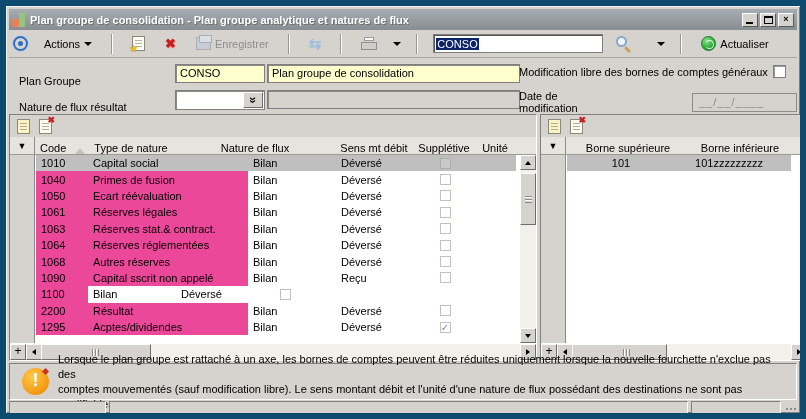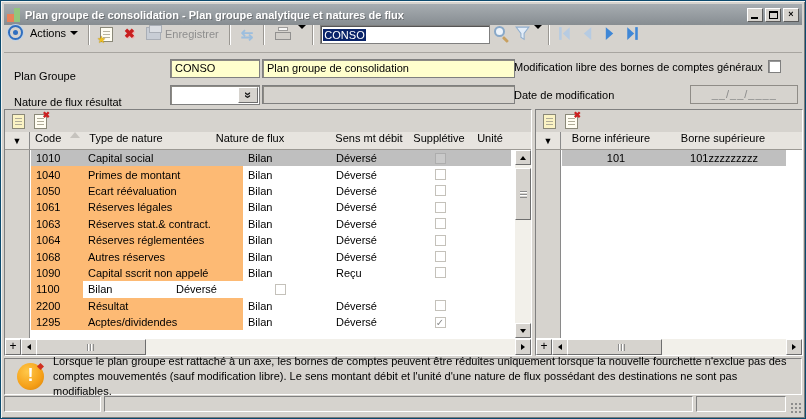--- a/index.html
+++ b/index.html
@@ -1,20 +1,20 @@
 <!DOCTYPE html>
 <html><head>
 <meta charset="utf-8">
 <style>
   * { margin:0; padding:0; box-sizing:border-box; }
   html,body { background:#fff; }
   body { font-family:"Liberation Sans", sans-serif; font-size:11px; color:#000; }
 
   .window { position:relative; width:806px; height:419px; background:#d6d3ce;
-    border:1px solid #0c4a6e;
+    border:6px solid #0c4a6e;
     box-shadow: inset 1px 1px 0 #f4f3f0, inset -1px -1px 0 #7a7a7a;
     overflow:hidden; }
 
   
   .titlebar { position:absolute; left:3px; top:3px; right:3px; height:21px;
     background:linear-gradient(to bottom,#a7adb2,#878d91);
     display:flex; align-items:center; padding:0 3px; }
   .app-icon { width:14px; height:14px; position:relative; margin-right:4px; flex:none; }
   .app-icon .sq { position:absolute; left:0; bottom:0; width:7px; height:8px; background:#e8815a; }
   .app-icon .bar { position:absolute; right:1px; top:0; width:6px; height:14px; background:#93c57d; }
@@ -23,21 +23,21 @@
   .win-btns { margin-left:auto; display:flex; gap:2px; }
   .wbtn { width:16px; height:14px; background:#d6d3ce; border:1px solid;
     border-color:#fff #5a5a5a #5a5a5a #fff; position:relative;
     font-size:9px; font-weight:bold; line-height:11px; text-align:center; cursor:default; }
   .wbtn .min-glyph { position:absolute; left:3px; bottom:2px; width:7px; height:2px; background:#000; }
   .wbtn .max-glyph { position:absolute; left:3px; top:2px; width:9px; height:8px;
     border:1px solid #000; border-top-width:2px; }
 
   
   .toolbar { position:absolute; left:3px; top:24px; right:3px; height:28px;
-    display:flex; align-items:flex-start; padding:0 4px; gap:3px;
+    display:flex; align-items:center; padding:0 4px; gap:12px;
     border-bottom:1px solid #a8a5a0; }
   .tsep { width:2px; height:20px; border-left:1px solid #9a9792; border-right:1px solid #fff; margin:0 3px; flex:none; }
   .tbtn { display:flex; align-items:center; gap:4px; padding:2px 4px; flex:none; }
   .disabled-label { color:#8e8e8e; }
   .bullseye { width:15px; height:15px; border:2px solid #2f6fc0; border-radius:50%;
     position:relative; box-shadow:0 0 0 1px #bcd2ea; flex:none; }
   .bullseye::after { content:""; position:absolute; left:3px; top:3px; width:5px; height:5px;
     background:#2f6fc0; border-radius:50%; }
   .caret-down { width:0; height:0; border-left:4px solid transparent; border-right:4px solid transparent;
     border-top:4px solid #000; display:inline-block; }
@@ -78,52 +78,52 @@
   .combo { position:absolute; height:20px; background:#fff; border:1px solid #7f7f7f;
     box-shadow:inset 1px 1px 0 #8c8a84; }
   .combo-btn { position:absolute; right:1px; top:1px; bottom:1px; width:20px; background:#d6d3ce;
     border:1px solid; border-color:#fff #6e6e6e #6e6e6e #fff; display:flex; align-items:center; justify-content:center; }
   .dbl-chev { display:inline-block; transform:rotate(90deg); font-weight:bold; color:#1a1a1a; font-size:12px; line-height:10px; }
   .checkbox { width:13px; height:13px; background:#fff; border:1px solid #7f7f7f;
     box-shadow:inset 1px 1px 0 #999; flex:none; }
   .mod-row { position:absolute; left:510px; top:6px; display:flex; align-items:center; gap:5px; }
   .date-row { position:absolute; left:510px; top:31px; display:flex; align-items:center;gap:40px; }
   .date-field { width:108px; height:19px; margin-left:36px; border:1px solid #8f8c87;
-    background:#d6d3ce; color:#8a8a8a; padding:2px 6px; letter-spacing:1px;text-align:center; }
+    background:#d6d3ce; color:#8a8a8a; padding:2px 6px; letter-spacing:1px; }
 
   
   .panel { position:absolute; top:108px; height:247px; background:#fff;
     border:1px solid; border-color:#808080 #fff #fff #808080; }
   .panel-left { left:3px; width:528px; }
   .panel-right { left:534px; width:268px; }
   .minibar { position:absolute; left:0; top:0; right:0; height:22px; background:#d6d3ce;
     display:flex; align-items:center; gap:9px; padding:0 7px; }
   .mini-doc { width:13px; height:15px; border:1px solid #8a8878; position:relative; }
   .mini-doc.newd { background:#fbf3c4; }
   .mini-doc.deld { background:#fffdf2; }
   .mini-doc::before { content:""; position:absolute; left:2px; top:3px; right:2px; height:8px;
     background:repeating-linear-gradient(to bottom, #b0ac98 0 1px, transparent 1px 3px); }
   .mini-doc .redx { position:absolute; right:-4px; top:-4px; color:#cc2020; font-weight:bold; font-size:9px; line-height:9px; }
   .ghead { position:absolute; left:0; top:22px; right:0; height:18px; background:#e7e4df;
     border-bottom:1px solid #9c9994; display:flex; }
   .gut-head { width:25px; flex:none; display:flex; align-items:center; justify-content:center;
     border-right:1px solid #8a8a8a; }
   .gut-drop { font-size:9px; color:#000; }
-  .hcell { display:flex; align-items:flex-start; justify-content:center; white-space:nowrap; overflow:hidden; }
+  .hcell { display:flex; align-items:flex-end; justify-content:center; white-space:nowrap; overflow:hidden; }
   .hcell.left-al { justify-content:flex-start; padding-left:5px; }
   .sort-asc { width:0; height:0; margin-left:9px; border-left:5px solid transparent;
     border-right:5px solid transparent; border-bottom:6px solid #c6c3be; }
   .gutter-strip { position:absolute; left:0; top:40px; bottom:17px; width:25px;
     background:#d6d3ce; border-right:1px solid #8a8a8a; }
   .rows { position:absolute; left:26px; top:40px; right:16px; bottom:17px; background:#fff; overflow:hidden; }
   .panel-right .rows { right:1px; }
   .trow { display:flex; height:16.4px; align-items:center; }
   .trow.selected .cell { background:#bfbfbf; }
   .cell { height:100%; display:flex; align-items:center; white-space:nowrap; overflow:hidden; padding-left:5px; }
-  .cell.y { background:#fdba74; }
+  .cell.y { background:#ec4899; }
   .c-code { width:52px; flex:none; }
   .c-nature { width:160px; flex:none; }
   .c-type { width:88px; flex:none; }
   .c-sens { width:78px; flex:none; }
   .c-supp { width:62px; flex:none; justify-content:center; padding-left:0; }
   .c-unite { width:40px; flex:none; }
   .mini-cb { width:11px; height:11px; background:#fff; border:1px solid #c4c1ba;
     font-size:10px; line-height:9px; text-align:center; color:#8a8a8a; }
   .trow.selected .mini-cb { background:#c9c9c9; border-color:#adadad; }
   .c-binf { width:100px; flex:none; justify-content:center; padding-left:8px; }
@@ -235,20 +235,24 @@
     </span>
     <span class="mag">
         <span class="lens"></span>
         <span class="handle"></span>
       </span>
     <svg class="navsvg" width="17" height="17" viewBox="0 0 16 16">
       <polygon points="2,2 14,2 9.5,8 9.5,13.5 6.5,11.5 6.5,8" fill="#e3edf8" stroke="#90aece" stroke-width="1"></polygon>
     </svg>
     <span class="caret-down"></span>
     <span class="tsep"></span>
+    <span class="tbtn">
+      <span class="green-ball"></span>
+      <span>Actualiser</span>
+    </span>
     <svg class="navsvg" width="19" height="17" viewBox="0 0 16 16">
       <rect x="2" y="2" width="2.4" height="12" fill="#b6cbe2"></rect>
         <polygon points="12,2 5.5,8 12,14" fill="#b6cbe2"></polygon>
     </svg>
     <svg class="navsvg" width="19" height="17" viewBox="0 0 16 16">
       <polygon points="11.5,2 4.5,8 11.5,14" fill="#b6cbe2"></polygon>
     </svg>
     <svg class="navsvg" width="19" height="17" viewBox="0 0 16 16">
       <polygon points="4.5,2 11.5,8 4.5,14" fill="#3f87d6"></polygon>
     </svg>
@@ -308,21 +312,21 @@
           <div class="cell c-nature">Capital social</div>
           <div class="cell c-type">Bilan</div>
           <div class="cell c-sens">Déversé</div>
           <div class="cell c-supp">
             <div class="mini-cb"></div>
           </div>
           <div class="cell c-unite"></div>
         </div>
         <div class="trow">
           <div class="cell c-code y">1040</div>
-          <div class="cell c-nature y">Primes de montant</div>
+          <div class="cell c-nature y">Primes de fusion</div>
           <div class="cell c-type">Bilan</div>
           <div class="cell c-sens">Déversé</div>
           <div class="cell c-supp">
             <div class="mini-cb"></div>
           </div>
           <div class="cell c-unite"></div>
         </div>
         <div class="trow">
           <div class="cell c-code y">1050</div>
           <div class="cell c-nature y">Ecart réévaluation</div>
@@ -438,22 +442,22 @@
     <div class="minibar">
       <span class="mini-doc newd"></span>
       <span class="mini-doc deld">
           <span class="redx">✖</span>
         </span>
     </div>
     <div class="ghead">
       <span class="gut-head">
         <span class="gut-drop">▼</span>
       </span>
+      <span class="hcell h-bsup">Borne supérieure</span>
       <span class="hcell h-binf">Borne inférieure</span>
-      <span class="hcell h-bsup">Borne supérieure</span>
     </div>
     <div class="gutter-strip"></div>
     <div class="rows" id="right-rows">
         <div class="trow selected">
           <div class="cell c-binf">101</div>
           <div class="cell c-bsup">101zzzzzzzzz</div>
         </div>
       </div>
     <div class="hscroll">
       <span class="hplus">+</span>

